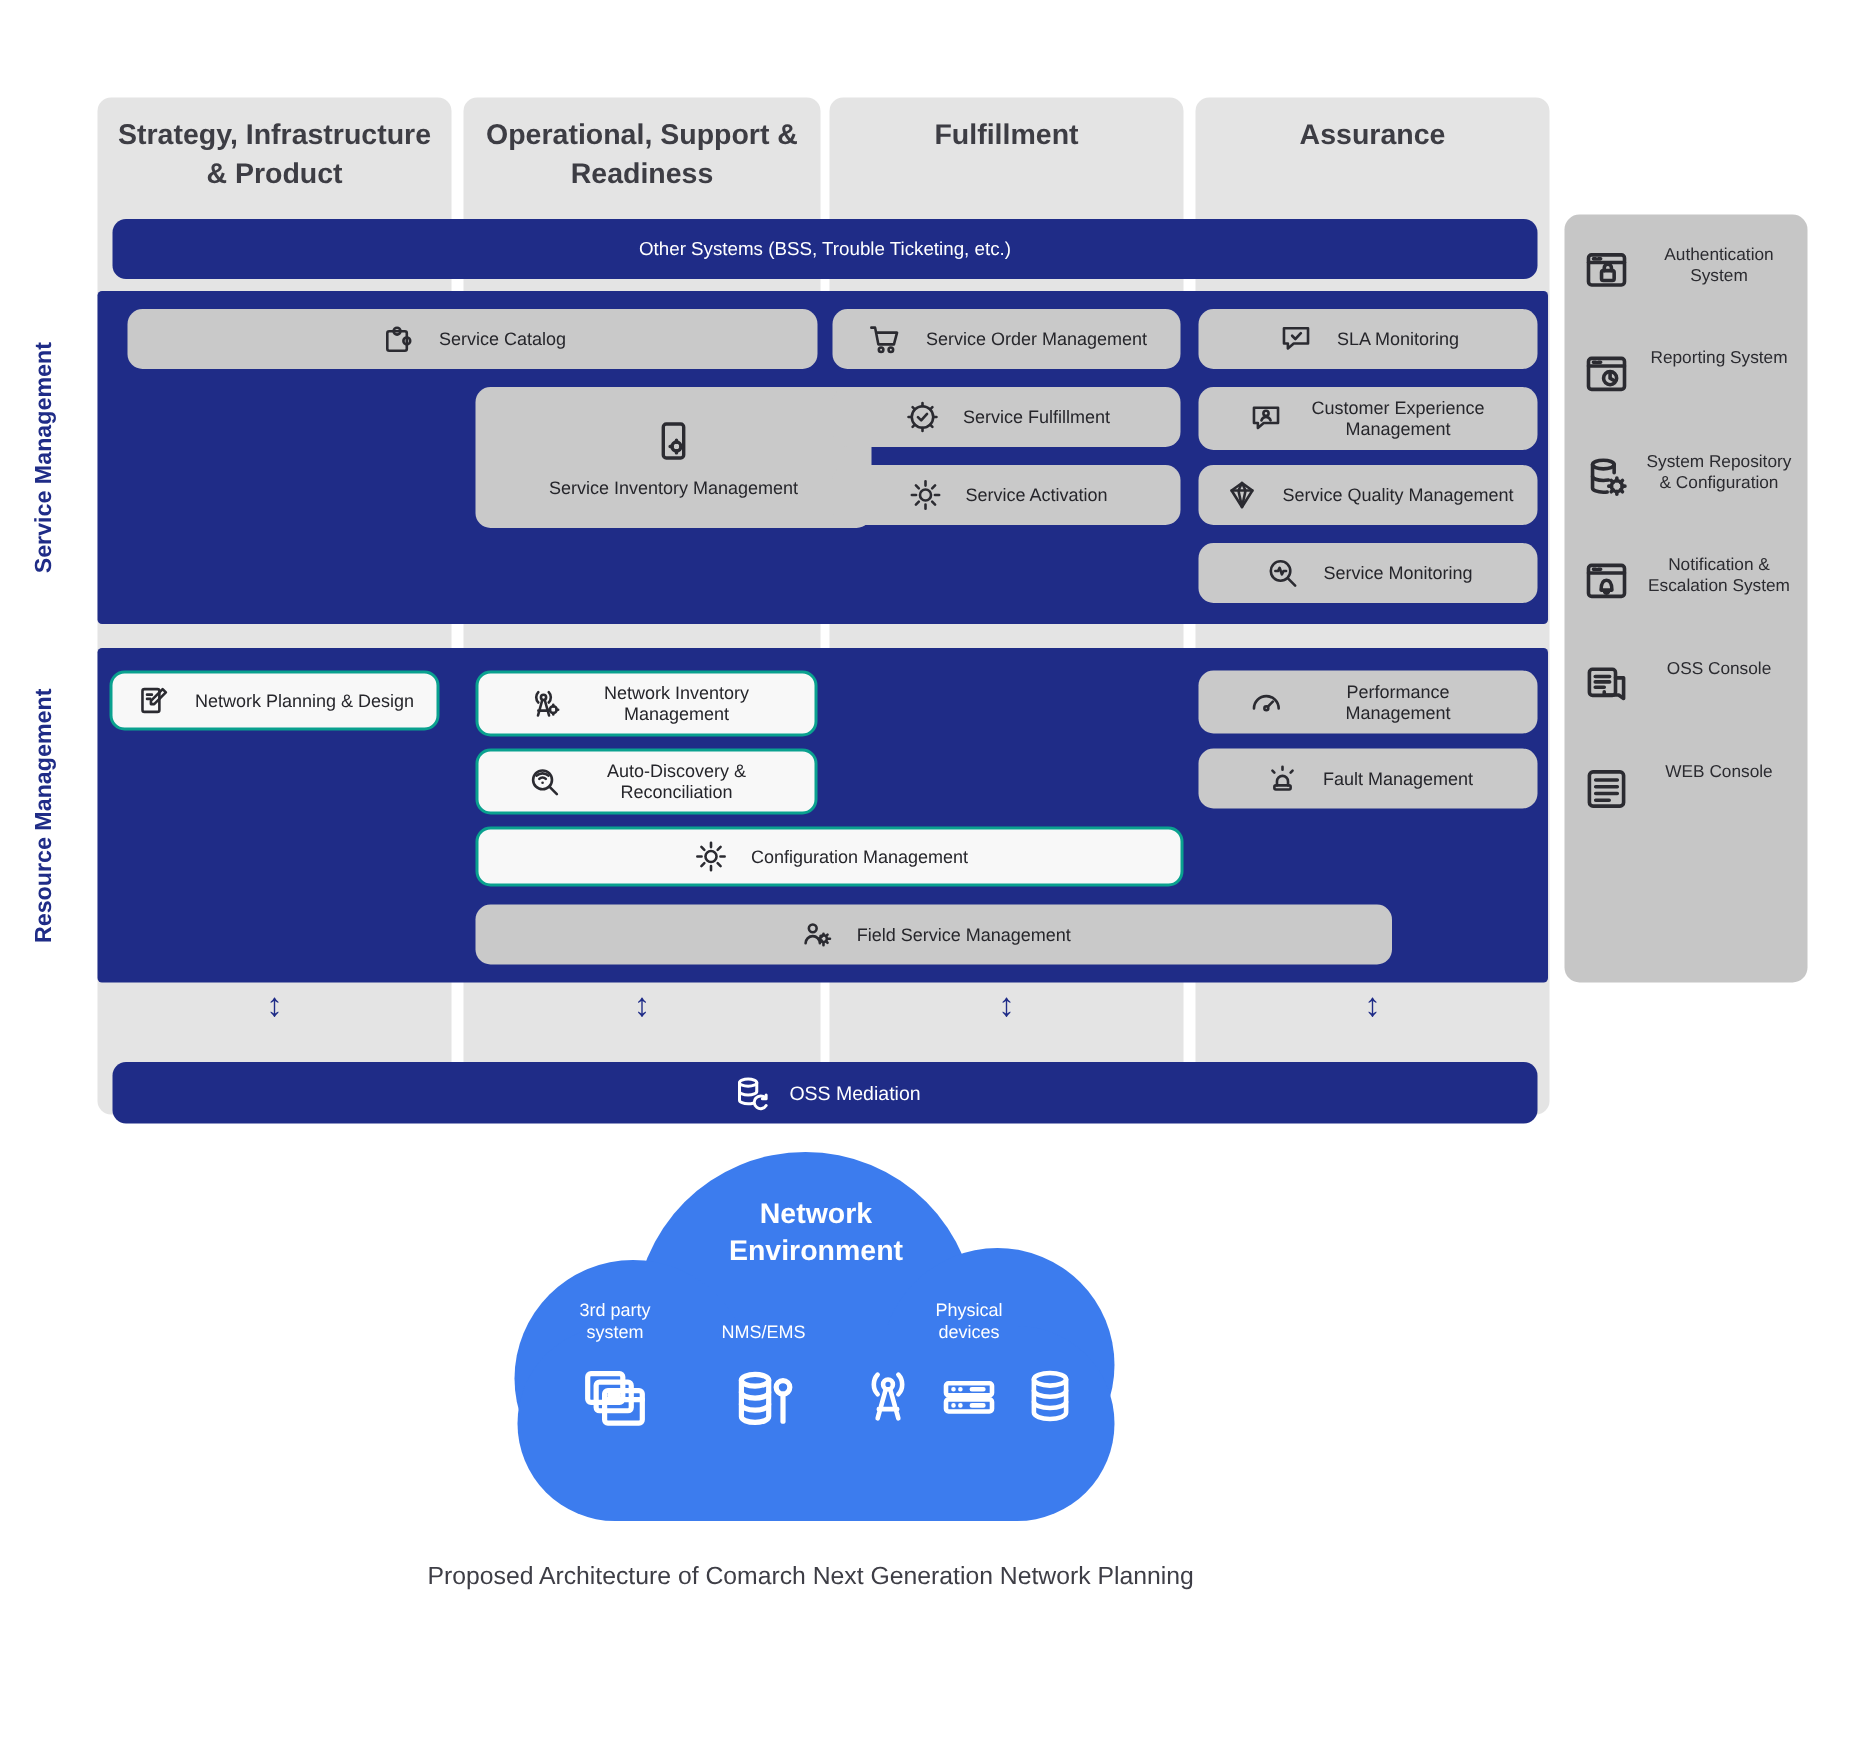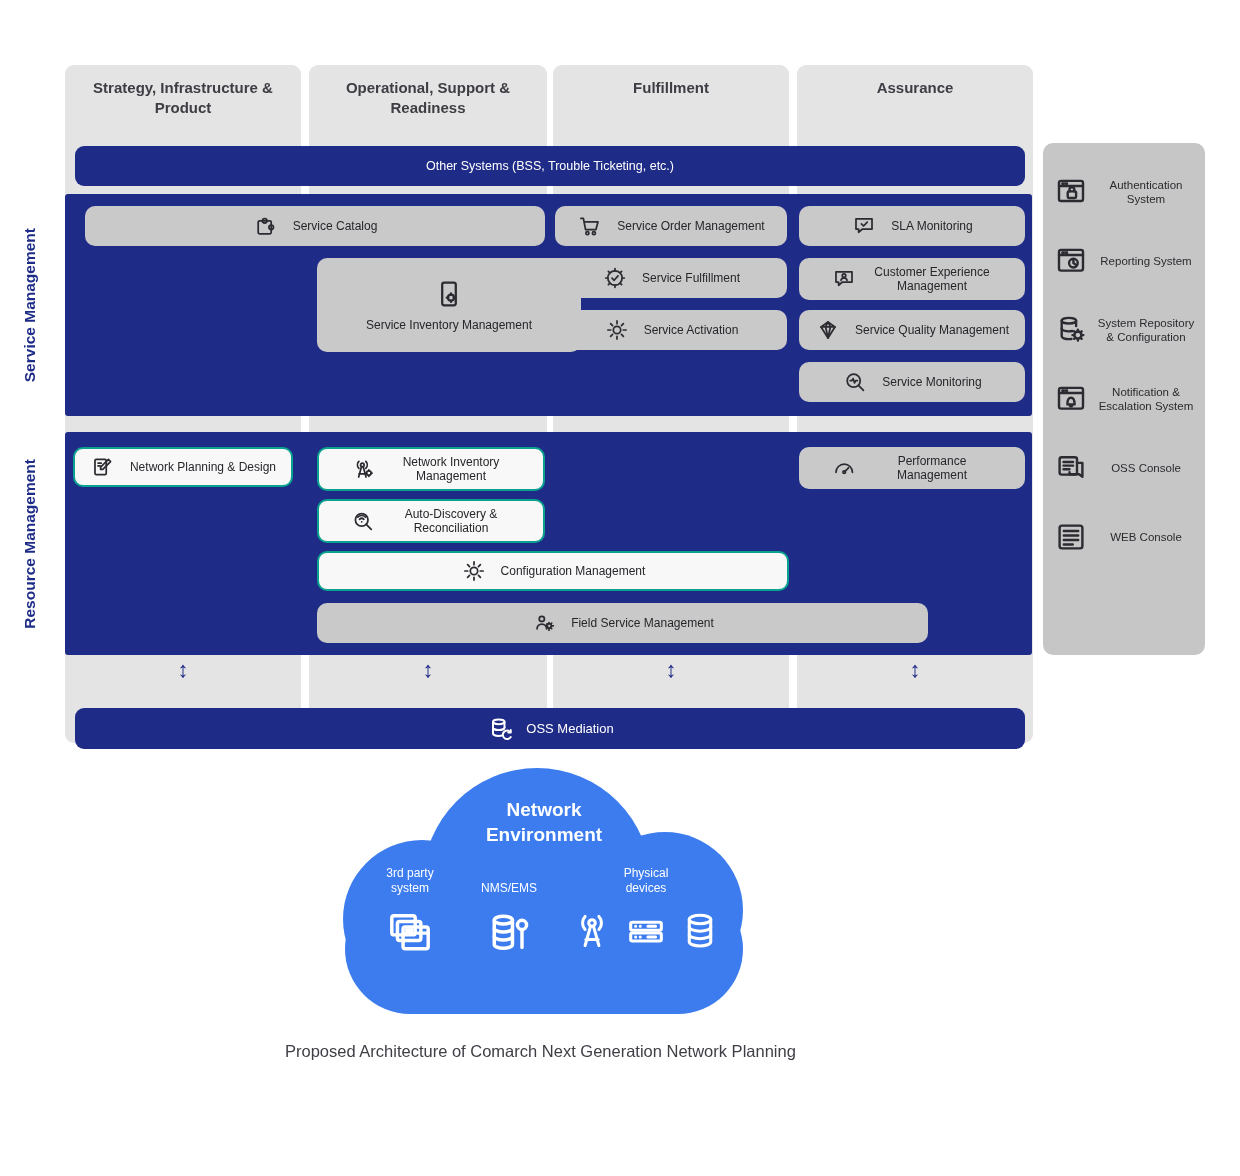--- a/index.html
+++ b/index.html
@@ -1,20 +1,20 @@
 <!DOCTYPE html>
 <html style="--navy: #1f2c87; --col-bg: #e4e4e4; --pill: #c9c9c9; --panel: #c6c6c6; --teal: #0aa18f; --blue: #3c7cee;"><head>
 <meta charset="utf-8">
 <style>
   html,body{margin:0;padding:0;background:#fff;font-family:"Liberation Sans",sans-serif;}
   .page{position:relative;width:1240px;height:1176px;background:#fff;overflow:hidden;}
 
   .col-bg{position:absolute;top:65px;height:678px;background:var(--col-bg);border-radius:9px;}
   .c1{left:65px;width:236px}.c2{left:309px;width:238px}.c3{left:553px;width:236px}.c4{left:797px;width:236px}
-  .col-title{padding:13px 12px 0;text-align:center;font-size:15px;font-weight:700;color:#3d3d44;line-height:1.35;}
+  .col-title{padding:13px 12px 0;text-align:center;font-size:19px;font-weight:700;color:#3d3d44;line-height:1.35;}
 
   .bar{position:absolute;left:75px;width:950px;height:40px;background:var(--navy);border-radius:9px;color:#fff;
        display:flex;align-items:center;justify-content:center;gap:10px;font-size:12.5px;}
   #other-bar{top:146px;}
   #oss-bar{top:708px;height:41px;font-size:13px;}
 
   .navy-band{position:absolute;left:65px;width:967px;background:var(--navy);border-radius:3px;}
   #sm-band{top:194px;height:222px;}
   #rm-band{top:432px;height:223px;}
 
@@ -35,21 +35,21 @@
   .ic.big{width:36px;height:36px;color:#2b2b31;}
   .ic.white-ic{width:30px;height:30px;color:#fff;}
   .ic svg{display:block;width:100%;height:100%;}
 
   .arrow{position:absolute;top:657px;width:30px;text-align:center;font-size:22px;font-weight:700;color:var(--navy);}
   .a1{left:168px}.a2{left:413px}.a3{left:656px}.a4{left:900px}
 
   .reusable{position:absolute;left:1043px;top:143px;width:162px;height:512px;background:var(--panel);
             border-radius:10px;box-sizing:border-box;padding:20px 10px 0;}
   .reusable-title{text-align:center;font-size:17px;font-weight:700;color:#3d3d44;line-height:1.3;margin-bottom:16px;}
-  .r-item{display:flex;align-items:center;gap:8px;height:58px;margin-bottom:11px;}
+  .r-item{display:flex;gap:8px;height:58px;margin-bottom:11px;}
   .r-lbl{flex:1;font-size:11.5px;color:#2b2b30;line-height:1.25;text-align:center;}
 
   .cloud{position:absolute;left:345px;top:768px;width:398px;height:246px;}
   .cpart{position:absolute;background:var(--blue);border-radius:50%;}
   .cc1{left:78px;top:0;width:228px;height:228px;}
   .cc2{left:-2px;top:72px;width:158px;height:158px;}
   .cc3{left:242px;top:64px;width:156px;height:156px;}
   .cbody{position:absolute;left:0;top:116px;width:398px;height:130px;background:var(--blue);border-radius:65px;}
   .cloud-inner{position:absolute;left:0;top:0;right:0;bottom:0;color:#fff;}
   .cloud-title{position:absolute;top:30px;left:0;right:0;text-align:center;font-size:19px;font-weight:700;line-height:1.3;}
@@ -218,20 +218,30 @@
   <div class="pill teal" style="left:317px;top:499px;width:228px;height:44px;">
     <span class="ic">
         <svg viewBox="0 0 24 24" fill="none" stroke="currentColor" stroke-width="1.6" stroke-linecap="round" stroke-linejoin="round">
           <circle cx="10.8" cy="11" r="5.8"></circle>
           <path d="M15 15.2l4.6 4.6"></path>
           <path d="M8.8 10.4a2.9 2.9 0 0 1 4 0M7.2 8.4a5.4 5.4 0 0 1 7.2 0"></path>
           <path d="M10.8 12.8h.01"></path>
         </svg>
       </span>
     <span class="lbl w2">Auto-Discovery &amp; Reconciliation</span>
+  </div>
+  <div class="pill" style="left:799px;top:499px;width:226px;">
+    <span class="ic">
+        <svg viewBox="0 0 24 24" fill="none" stroke="currentColor" stroke-width="1.6" stroke-linecap="round" stroke-linejoin="round">
+          <path d="M8.6 16.2v-2.4a3.4 3.4 0 0 1 6.8 0v2.4"></path>
+          <rect x="7" y="16.2" width="10" height="2.6" rx="0.9"></rect>
+          <path d="M12 6.6V4.8M7 8.4 5.8 7.2M17 8.4l1.2-1.2"></path>
+        </svg>
+      </span>
+    <span class="lbl">Fault Management</span>
   </div>
   <div class="pill teal" style="left:317px;top:551px;width:472px;">
     <span class="ic">
         <svg viewBox="0 0 24 24" fill="none" stroke="currentColor" stroke-width="1.6" stroke-linecap="round" stroke-linejoin="round">
           <circle cx="12" cy="12" r="3.4"></circle>
           <path d="M12 3.6v2.6M12 17.8v2.6M3.6 12h2.6M17.8 12h2.6M6.1 6.1l1.8 1.8M16.1 16.1l1.8 1.8M6.1 17.9l1.8-1.8M16.1 7.9l1.8-1.8"></path>
         </svg>
       </span>
     <span class="lbl">Configuration Management</span>
   </div>

